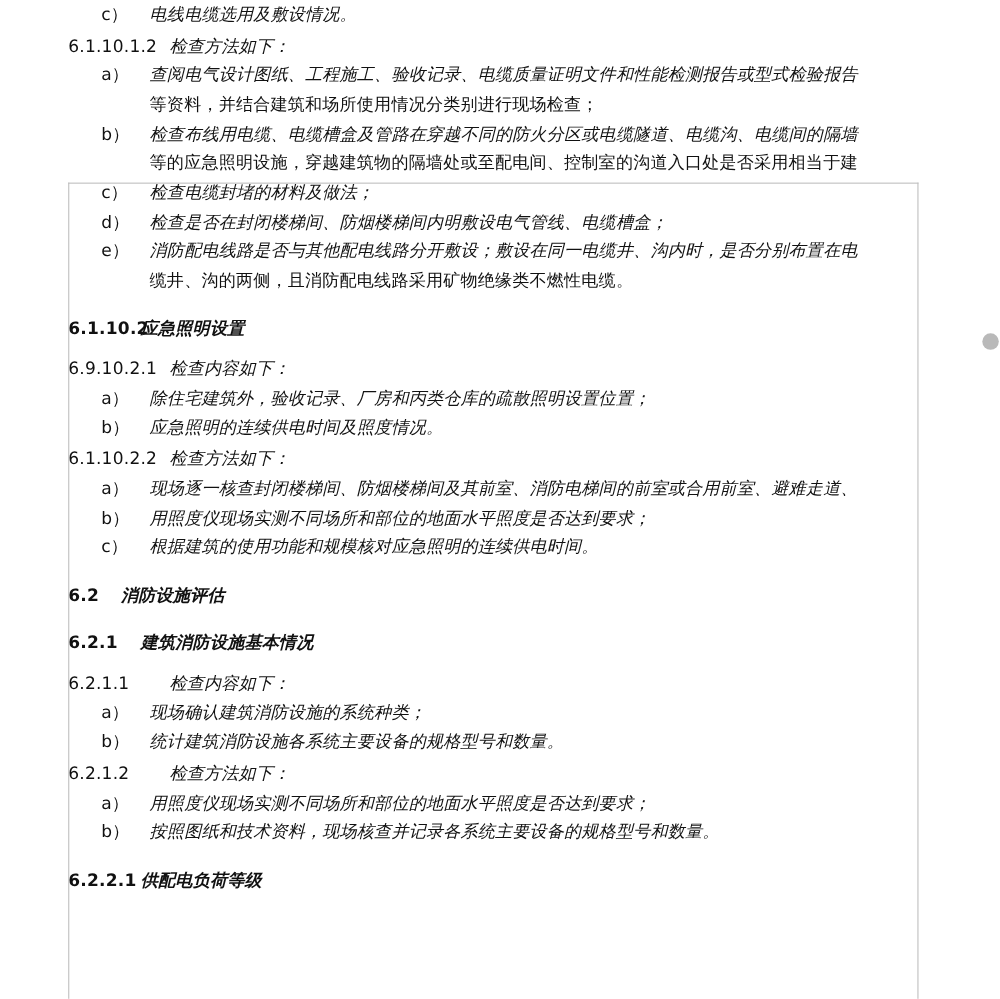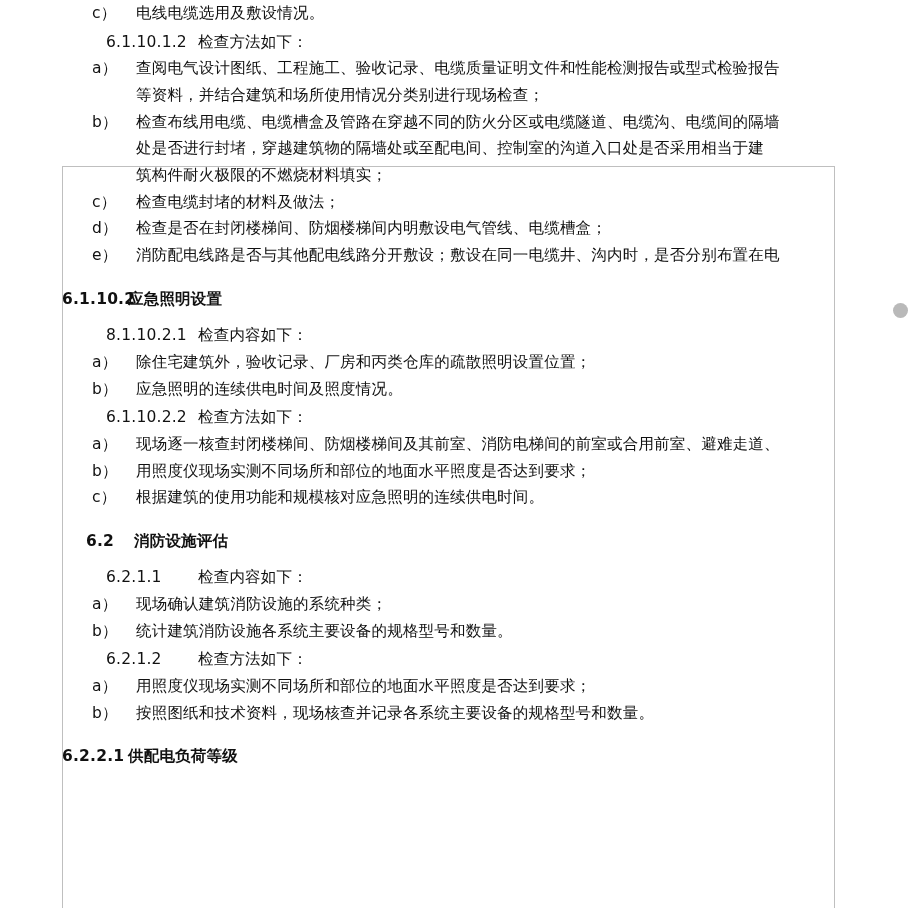--- a/index.html
+++ b/index.html
@@ -72,81 +72,81 @@
   .block {
     display: flex;
     align-items: flex-start;
   }
   .num {
     flex: 0 0 auto;
     white-space: pre;
   }
   .txt {
     flex: 1 1 auto;
+    font-style: italic;
   }
   
   .clause {
     margin-top: 2px;
   }
   .clause .num {
     width: 92px;
-    margin-left: 44px;
   }
   
   .sub {
     padding-left: 30px;
   }
   .sub .num {
     width: 44px;
   }
   
   .heading {
     font-weight: bold;
     margin-top: 17px;
     margin-bottom: 10px;
   }
   .heading .num {
     width: 92px;
   }
   .heading.lvl2 .num {
     width: 48px;
-    margin-left: 24px;
   }
   .heading.lvl3 .num {
     width: 66px;
   }
   .indent-cont {
     padding-left: 74px;
   }
 </style>
 </head>
 <body>
 
 <div id="page">
 
   <div class="doc" id="doc-body">
       <div class="block line sub"><span class="num">c）</span><span class="txt">电线电缆选用及敷设情况。</span></div>
       <div class="block line clause"><span class="num">6.1.10.1.2</span><span class="txt">检查方法如下：</span></div>
       <div class="block line sub"><span class="num">a）</span><span class="txt">查阅电气设计图纸、工程施工、验收记录、电缆质量证明文件和性能检测报告或型式检验报告</span></div>
       <div class="line indent-cont">等资料，并结合建筑和场所使用情况分类别进行现场检查；</div>
       <div class="block line sub"><span class="num">b）</span><span class="txt">检查布线用电缆、电缆槽盒及管路在穿越不同的防火分区或电缆隧道、电缆沟、电缆间的隔墙</span></div>
-      <div class="line indent-cont">处是否进行封堵，穿越建筑物的隔墙处或至配电间、控制室的沟道入口处是否采用相当于建</div>
-      <div class="line indent-cont">筑构件耐火极限的不燃烧材料填实；</div>
+      <div class="line indent-cont">等的应急照明设施，穿越建筑物的隔墙处或至配电间、控制室的沟道入口处是否采用相当于建</div>
       <div class="block line sub"><span class="num">c）</span><span class="txt">检查电缆封堵的材料及做法；</span></div>
       <div class="block line sub"><span class="num">d）</span><span class="txt">检查是否在封闭楼梯间、防烟楼梯间内明敷设电气管线、电缆槽盒；</span></div>
       <div class="block line sub"><span class="num">e）</span><span class="txt">消防配电线路是否与其他配电线路分开敷设；敷设在同一电缆井、沟内时，是否分别布置在电</span></div>
+      <div class="line indent-cont">缆井、沟的两侧，且消防配电线路采用矿物绝缘类不燃性电缆。</div>
       <div class="block line heading lvl3"><span class="num">6.1.10.2</span><span class="txt">应急照明设置</span></div>
-      <div class="block line clause"><span class="num">8.1.10.2.1</span><span class="txt">检查内容如下：</span></div>
+      <div class="block line clause"><span class="num">6.9.10.2.1</span><span class="txt">检查内容如下：</span></div>
       <div class="block line sub"><span class="num">a）</span><span class="txt">除住宅建筑外，验收记录、厂房和丙类仓库的疏散照明设置位置；</span></div>
       <div class="block line sub"><span class="num">b）</span><span class="txt">应急照明的连续供电时间及照度情况。</span></div>
       <div class="block line clause"><span class="num">6.1.10.2.2</span><span class="txt">检查方法如下：</span></div>
       <div class="block line sub"><span class="num">a）</span><span class="txt">现场逐一核查封闭楼梯间、防烟楼梯间及其前室、消防电梯间的前室或合用前室、避难走道、</span></div>
       <div class="block line sub"><span class="num">b）</span><span class="txt">用照度仪现场实测不同场所和部位的地面水平照度是否达到要求；</span></div>
       <div class="block line sub"><span class="num">c）</span><span class="txt">根据建筑的使用功能和规模核对应急照明的连续供电时间。</span></div>
       <div class="block line heading lvl2"><span class="num">6.2</span><span class="txt">消防设施评估</span></div>
+      <div class="block line heading lvl3"><span class="num">6.2.1</span><span class="txt">建筑消防设施基本情况</span></div>
       <div class="block line clause"><span class="num">6.2.1.1</span><span class="txt">检查内容如下：</span></div>
       <div class="block line sub"><span class="num">a）</span><span class="txt">现场确认建筑消防设施的系统种类；</span></div>
       <div class="block line sub"><span class="num">b）</span><span class="txt">统计建筑消防设施各系统主要设备的规格型号和数量。</span></div>
       <div class="block line clause"><span class="num">6.2.1.2</span><span class="txt">检查方法如下：</span></div>
       <div class="block line sub"><span class="num">a）</span><span class="txt">用照度仪现场实测不同场所和部位的地面水平照度是否达到要求；</span></div>
       <div class="block line sub"><span class="num">b）</span><span class="txt">按照图纸和技术资料，现场核查并记录各系统主要设备的规格型号和数量。</span></div>
       <div class="block line heading lvl3"><span class="num">6.2.2.1</span><span class="txt">供配电负荷等级</span></div>
     </div>
 
   <div class="selection-box"></div>

